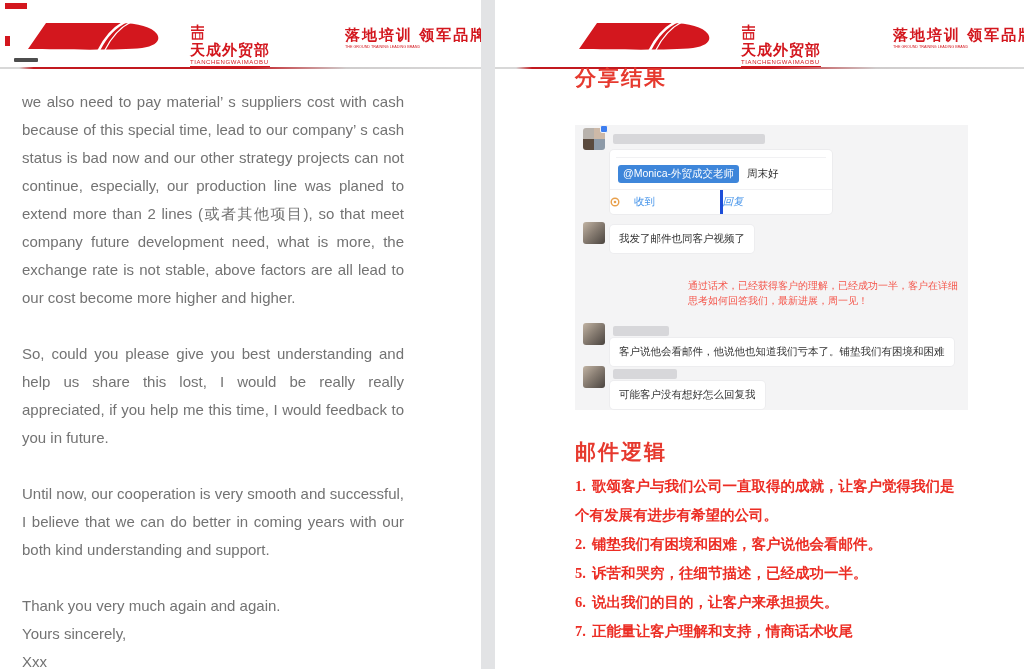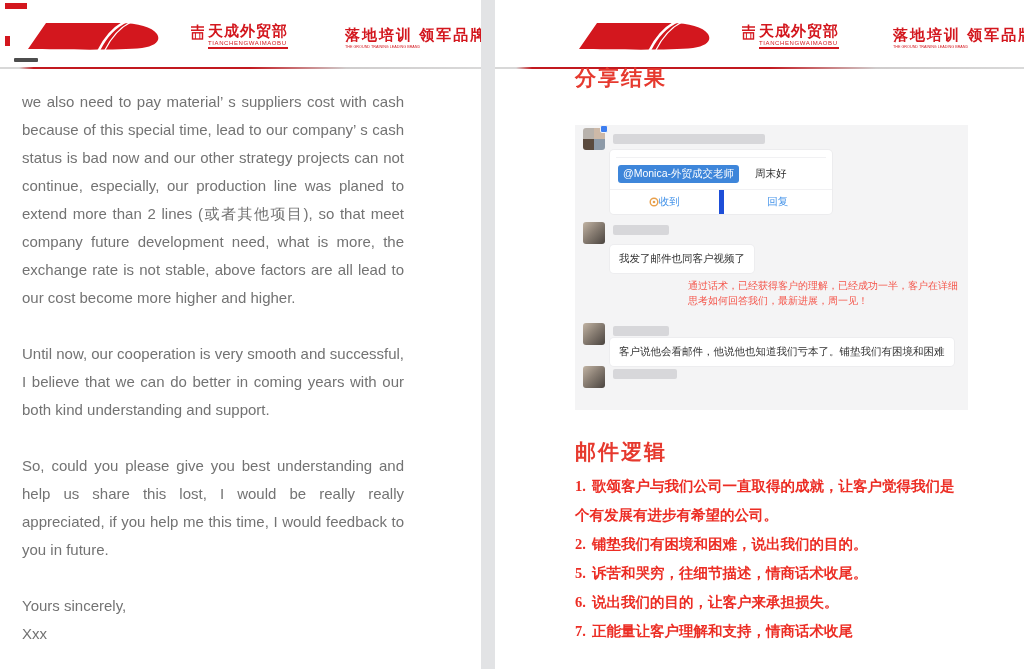--- a/index.html
+++ b/index.html
@@ -9,21 +9,21 @@
     font-family:"Liberation Sans", sans-serif; color:#3a3a3a;
   }
   .page { position:absolute; top:0; height:669px; background:#fff; }
   #page-left  { left:0;   width:481px; }
   #page-gap   { position:absolute; left:481px; top:0; width:14px; height:669px; background:#e2e3e5; }
   #page-right { left:495px; width:529px; }
 
   
   .header { position:absolute; top:20px; left:0; right:0; height:30px; }
   .swoosh { position:absolute; top:2px; }
-  .brand  { position:absolute; top:4px; display:flex; align-items:flex-start; gap:3px; }
+  .brand  { position:absolute; top:4px; display:flex; align-items:flex-start; gap:3px;flex-direction:column; }
   .brand-cn { font-size:15px; font-weight:bold; color:#d3171e; letter-spacing:1px; line-height:15px;
               font-family:"Liberation Serif","DejaVu Serif",serif; }
   .brand-en { font-size:6px; color:#d3171e; letter-spacing:.6px; border-bottom:2px solid #d3171e;
               padding-bottom:1px; margin-top:1px; white-space:nowrap; }
   .tagline { position:absolute; top:6px; text-align:left; }
   .tag-cn { font-size:15px; font-weight:bold; color:#d3171e; letter-spacing:2px; white-space:nowrap; }
   .tag-en { font-size:6px; color:#d3171e; transform:scale(.62); transform-origin:left top; white-space:nowrap; }
   .header-line { position:absolute; top:47px; height:2px; left:0; right:0;
     background:linear-gradient(90deg,#d8d8d8 0%,#d8d8d8 4%,#c2191f 7%,#c2191f 52%,#cfcccc 72%,#d9d9d9 100%); }
   .corner-mark { position:absolute; background:#d3171e; }
@@ -47,27 +47,27 @@
   .avatar { position:absolute; width:22px; height:22px; border-radius:3px; left:8px; }
   .avatar-group { background:conic-gradient(#cdb9a8 0 25%, #8d9aa8 0 50%, #5a4a3e 0 75%, #b8b2ac 0); }
   .avatar-badge { position:absolute; right:-3px; top:-3px; width:8px; height:8px;
                   background:#3d7ef0; border-radius:2px; border:1px solid #f4f4f5; }
   .avatar-user { background:linear-gradient(135deg,#c2b4a4 0%,#8a7f74 45%,#4a443f 100%); }
   .name-blur { position:absolute; height:10px; background:#d7d7da; border-radius:2px; filter:blur(.7px); }
 
   .chat-card { position:absolute; left:35px; top:25px; width:222px; background:#fff;
                border-radius:4px; box-shadow:0 0 0 1px #ececee; }
   .card-strip { height:8px; border-bottom:1px solid #f1f1f3; margin:0 6px; }
-  .card-msg { display:flex; align-items:center; gap:16px; padding:7px 8px 6px; }
+  .card-msg { display:flex; align-items:center; gap:8px; padding:7px 8px 6px; }
   .mention-tag { background:#3e86da; color:#fff; padding:2px 5px; border-radius:3px; white-space:nowrap; }
   .mention-text { color:#2b2b2b;text-align:right; }
   .card-actions { display:flex; border-top:1px solid #f1f1f3; height:25px; }
-  .card-actions .act { flex:1; display:flex; align-items:center; justify-content:center; gap:0;
+  .card-actions .act { flex:1; display:flex; align-items:center; gap:14px;
                        color:#4795ea; cursor:default; }
-  .card-actions .act + .act { border-left:5px solid #1d4ed8; }
+  .card-actions .act + .act { border-left:3px solid #1d4ed8;font-style:italic; }
 
   .bubble { position:absolute; left:35px; background:#fff; border-radius:4px; padding:7px 9px;
             color:#333; white-space:nowrap; box-shadow:0 0 0 1px #ededef; }
   .annotation { position:absolute; right:8px; top:153px; width:272px; color:#f4564c;
                 font-size:10px; line-height:15px; text-align:left; }
 
   .logic-list { position:absolute; left:80px; top:472px; width:384px;
                 font-size:14.5px; line-height:29px; font-weight:bold; color:#ec2d24;
                 font-family:"Liberation Serif","DejaVu Serif",serif; }
   .logic-list p { margin:0; }
@@ -104,23 +104,24 @@
       <div class="tag-cn">落地培训  领军品牌</div>
       <div class="tag-en">THE GROUND TRAINING LEADING BRAND</div>
     </div>
     <div class="header-line"></div>
   </div>
 
   <div class="cut-fragment"></div>
 
   <div class="letter">
     <p>we also need to pay material’ s suppliers cost with cash because of this special time, lead to our company’ s cash status is bad now and our other strategy projects can not continue, especially, our production line was planed to extend more than 2 lines (或者其他项目), so that meet company future development need, what is more, the exchange rate is not stable, above factors are all lead to our cost become more higher and higher.</p>
+    <p>So, could you please give you best understanding and help us share this lost, I would be really really appreciated, if you help me this time, I would feedback to you in future.</p>
     <p>Until now, our cooperation is very smooth and successful, I believe that we can do better in coming years with our both kind understanding and support.</p>
-    <p>So, could you please give you best understanding and help us share this lost, I would be really really appreciated, if you help me this time, I would feedback to you in future.</p>
     <div class="closing">
+      <p>Thank you very much again and again.</p>
       <p>Yours sincerely,</p>
       <p>Xxx</p>
     </div>
   </div>
 </div>
 
 <div id="page-gap"></div>
 
 <div class="page" id="page-right">
 
@@ -174,34 +175,35 @@
           <span>收到</span>
         </div>
         <div class="act">
           <span>回复</span>
         </div>
       </div>
     </div>
 
     <div class="avatar avatar-user" style="top:97px;"></div>
     <div class="name-blur" style="left:38px;top:100px;width:56px;"></div>
-    <div class="bubble" style="top:120px;">我发了邮件也同客户视频了</div>
+    <div class="bubble" style="top:100px;">我发了邮件也同客户视频了</div>
 
     <div class="annotation">通过话术，已经获得客户的理解，已经成功一半，客户在详细思考如何回答我们，最新进展，周一见！</div>
 
     <div class="avatar avatar-user" style="top:198px;"></div>
     <div class="name-blur" style="left:38px;top:201px;width:56px;"></div>
     <div class="bubble" style="top:213px;">客户说他会看邮件，他说他也知道我们亏本了。铺垫我们有困境和困难</div>
 
     <div class="avatar avatar-user" style="top:241px;"></div>
     <div class="name-blur" style="left:38px;top:244px;width:64px;"></div>
+    <div class="bubble" style="top:256px;">可能客户没有想好怎么回复我</div>
   </div>
 
   <div class="section-title" id="logic-title">邮件逻辑</div>
 
   <div class="logic-list">
     <p><span class="logic-num">1.</span><span>歌颂客户与我们公司一直取得的成就，让客户觉得我们是个有发展有进步有希望的公司。</span></p>
-    <p><span class="logic-num">2.</span><span>铺垫我们有困境和困难，说出我们的目的。</span></p>
-    <p><span class="logic-num">5.</span><span>诉苦和哭穷，往细节描述，情商话术收尾。</span></p>
+    <p><span class="logic-num">2.</span><span>铺垫我们有困境和困难，客户说他会看邮件。</span></p>
+    <p><span class="logic-num">5.</span><span>诉苦和哭穷，往细节描述，已经成功一半。</span></p>
     <p><span class="logic-num">6.</span><span>说出我们的目的，让客户来承担损失。</span></p>
     <p><span class="logic-num">7.</span><span>正能量让客户理解和支持，情商话术收尾</span></p>
   </div>
 </div>
 
 </body></html>

